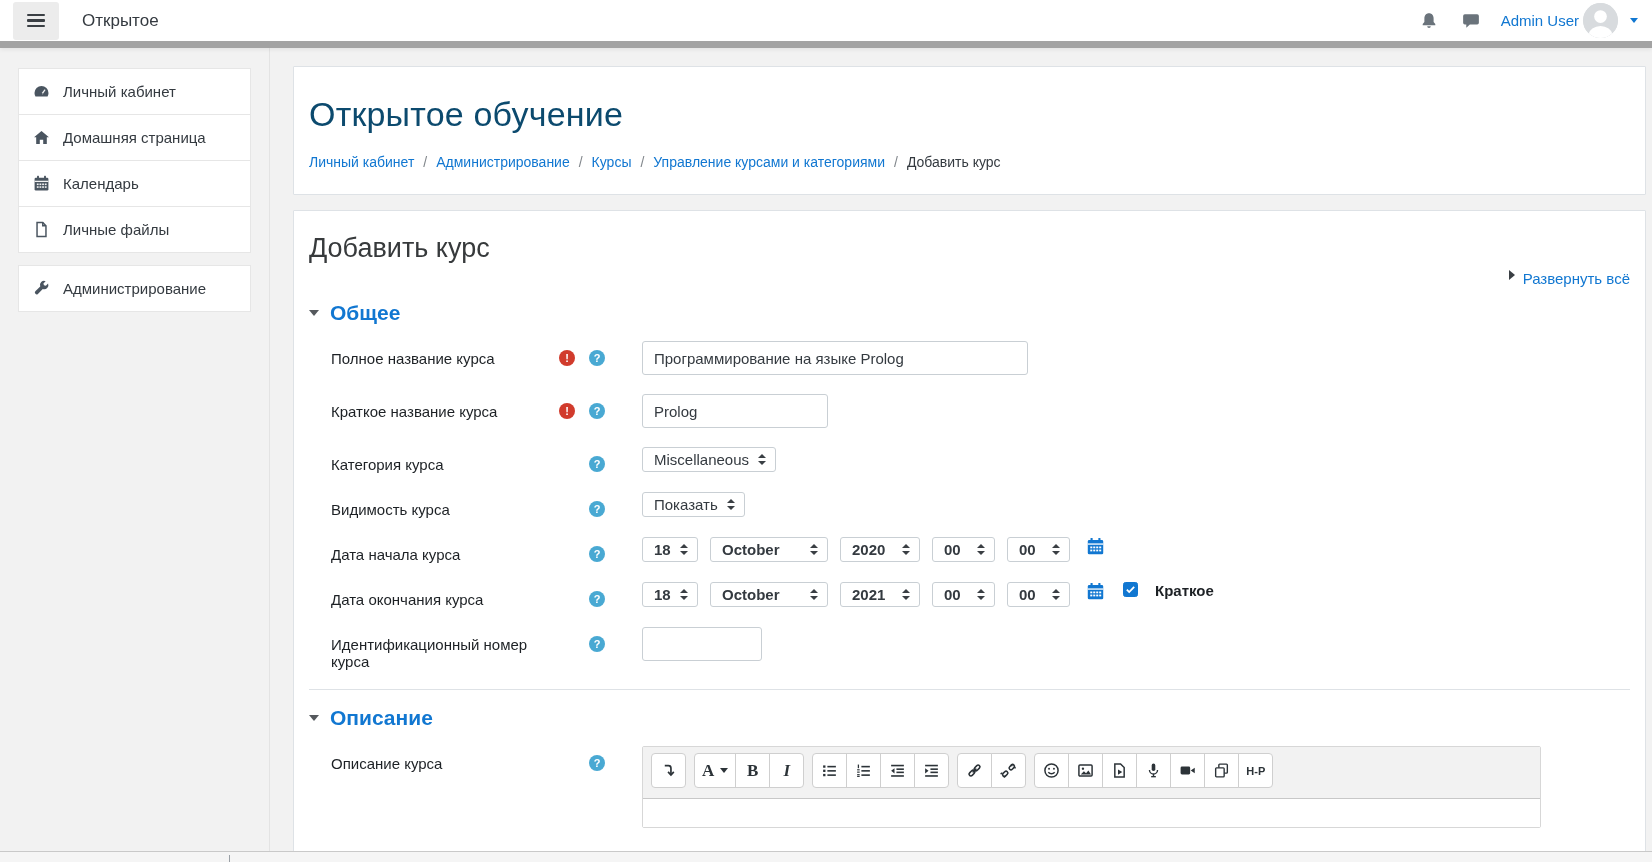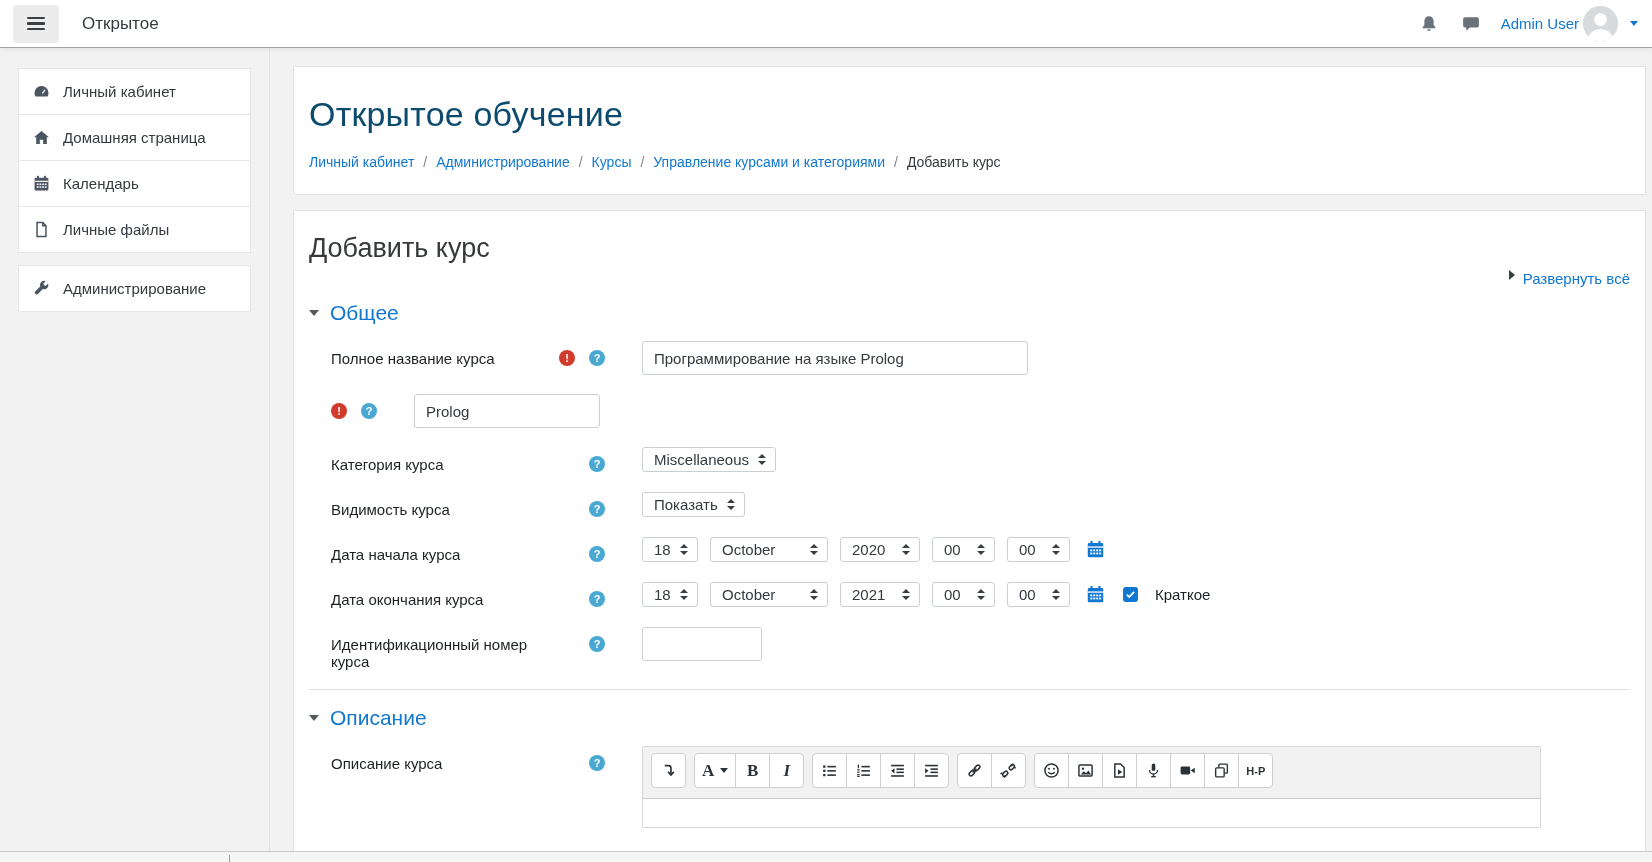--- a/index.html
+++ b/index.html
@@ -6,21 +6,21 @@
   html,body { width:1652px; height:862px; overflow:hidden; }
   body {
     font-family: "Liberation Sans", sans-serif;
     background:#f2f2f2;
     color:#343a40;
     position:relative;
   }
   
   .navbar {
     position:absolute; top:0; left:0; right:0; height:48px;
-    background:#fff; border-bottom:1px solid #a3a3a3;
+    background:#fff; border-bottom:7px solid #a3a3a3;
     box-shadow:0 2px 4px rgba(0,0,0,.06);
     display:flex; align-items:center; padding:0 14px 0 13px; z-index:30;
   }
   .hamburger {
     width:46px; height:38px; background:#ececec; border:none; border-radius:3px;
     display:flex; flex-direction:column; justify-content:center; align-items:center; gap:3px;
     cursor:pointer;
   }
   .hamburger i { display:block; width:18px; height:2.5px; background:#3a3f44; border-radius:1px; }
   .brand { font-size:17px; color:#343a40; margin-left:23px; }
@@ -66,21 +66,21 @@
   .expand-caret {
     width:0; height:0; margin-right:8px;
     border-top:5px solid transparent; border-bottom:5px solid transparent; border-left:6px solid #3a3f44;
   }
   .expand-link { color:#1177d1; font-size:15px; text-decoration:none; cursor:pointer; }
   .section-head { display:flex; align-items:center; margin:14px 0 16px 0; }
   .section-caret {
     width:0; height:0; margin-right:11px;
     border-left:5.5px solid transparent; border-right:5.5px solid transparent; border-top:6.5px solid #55595d;
   }
-  .section-title { color:#1177d1; font-size:21px; font-weight:400; cursor:pointer; }
+  .section-title { color:#1177d1; font-size:21px; font-weight:700; cursor:pointer; }
   .frow { display:flex; align-items:flex-start; padding-left:22px; margin-bottom:19px; }
   .flabel { width:228px; flex:0 0 auto; padding-top:9px; font-size:15px; color:#1d2125; }
   .ficons { width:83px; flex:0 0 auto; display:flex; gap:14px; padding-top:9px; }
   .req-icon, .help-icon {
     width:16px; height:16px; border-radius:50%; color:#fff; font-size:11px; font-weight:bold;
     display:inline-flex; align-items:center; justify-content:center; flex:0 0 auto;
   }
   .req-icon { background:#d13b2c; }
   .help-icon { background:#49a9d3; cursor:pointer; }
   .req-icon.hidden { visibility:hidden; }
@@ -90,21 +90,21 @@
     font-family:"Liberation Sans", sans-serif; font-size:15px; color:#343a40; padding:0 11px;
   }
   .sel {
     height:25px; background:#fff; border:1px solid #c9cfd4; border-radius:3px;
     display:inline-flex; align-items:center; justify-content:space-between;
     padding:0 9px 0 11px; font-size:15px; color:#343a40; cursor:pointer;
   }
   .caret-ud { display:inline-flex; flex-direction:column; gap:2.5px; margin-left:9px; }
   .caret-ud .up { width:0; height:0; border-left:4px solid transparent; border-right:4px solid transparent; border-bottom:4.5px solid #3a3f44; }
   .caret-ud .dn { width:0; height:0; border-left:4px solid transparent; border-right:4px solid transparent; border-top:4.5px solid #3a3f44; }
-  .dategroup { display:flex; align-items:center; gap:12px; }
+  .dategroup { display:flex; align-items:flex-start; gap:12px;font-weight:bold; }
   .cal-btn { display:inline-flex; margin-left:4px; cursor:pointer; }
   .checkbox {
     width:15px; height:15px; background:#1177d1; border:1px solid #1177d1; border-radius:2.5px;
     display:inline-flex; align-items:center; justify-content:center; margin-left:6px; cursor:pointer; flex:0 0 auto;
   }
   .cb-label { font-size:15px; color:#1d2125; margin-left:5px; }
   .hr { border:none; border-top:1px solid #dee2e6; margin:0 0 16px 0; }
   
   .editor { width:899px; border:1px solid #d7d7d7; border-radius:2px; }
   .etoolbar {
@@ -260,20 +260,21 @@
       <span class="ficons">
         <span class="req-icon">!</span>
         <span class="help-icon">?</span>
       </span>
       <div class="fcontrol">
         <input class="text-input" style="width: 386px;" value="Программирование на языке Prolog">
       </div>
     </div>
 
     <div class="frow">
+      <label class="flabel">Краткое название курса</label>
       <span class="ficons">
         <span class="req-icon">!</span>
         <span class="help-icon">?</span>
       </span>
       <div class="fcontrol">
         <input class="text-input" style="width: 186px;" value="Prolog">
       </div>
     </div>
 
     <div class="frow">

